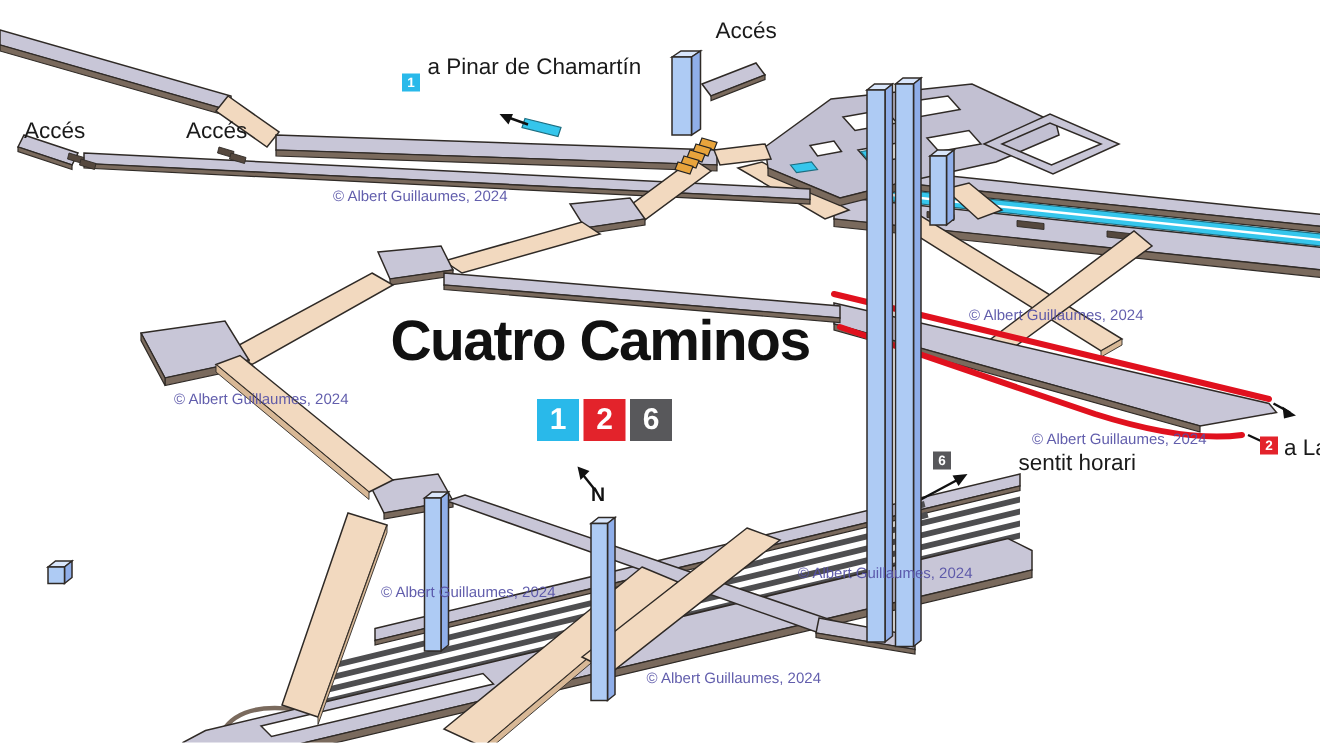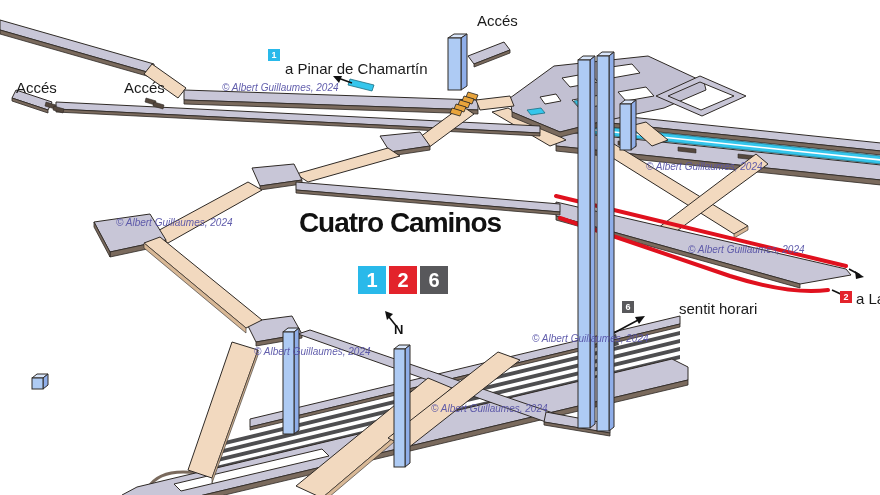--- a/index.html
+++ b/index.html
@@ -1,22 +1,22 @@
 <!DOCTYPE html>
 <html><head>
 <meta charset="utf-8">
 <style>
   html,body{margin:0;padding:0;}
   body{width:880px;height:495px;overflow:hidden;background:#fff;position:relative;
        font-family:"Liberation Sans", sans-serif;}
   svg{position:absolute;left:0;top:0;}
   .lbl{position:absolute;color:#1a1a1a;font-size:15px;white-space:nowrap;}
-  .wm{position:absolute;color:#5551A6;font-size:10px;font-style:italic;white-space:nowrap;opacity:.92;}
+  .wm{position:absolute;color:#5551A6;font-size:10px;white-space:nowrap;opacity:.92;margin-top:44px;}
   .title{position:absolute;left:200px;top:207px;width:400px;text-align:center;
-         font-size:28px;font-weight:bold;color:#111;letter-spacing:-1px;}
+         font-size:38px;font-weight:bold;color:#111;letter-spacing:-1px;}
   .badge-row{position:absolute;left:358px;top:266px;display:flex;gap:3px;}
   .badge{width:28px;height:28px;display:flex;align-items:center;justify-content:center;
          color:#fff;font-size:20px;font-weight:bold;}
   .minibadge{position:absolute;width:12px;height:12px;display:flex;align-items:center;justify-content:center;
          color:#fff;font-size:9px;font-weight:bold;}
   .c-l1{background:#29B9EA;} .c-l2{background:#E3232B;} .c-l6{background:#58585B;}
   .north{position:absolute;font-size:13px;font-weight:bold;color:#111;}
   
   .g{fill:#C8C6D7;stroke:#2F2A26;stroke-width:1;}
   .g2{fill:#C2C0D2;stroke:#2F2A26;stroke-width:1;}
@@ -212,21 +212,21 @@
   <div class="badge c-l1">1</div>
   <div class="badge c-l2">2</div>
   <div class="badge c-l6">6</div>
 </div>
 
 <div class="lbl" style="left:16px;top:79px;">Accés</div>
 <div class="lbl" style="left:124px;top:79px;">Accés</div>
 <div class="lbl" style="left:477px;top:12px;">Accés</div>
 
 <div class="minibadge c-l1" style="left:268px;top:49px;">1</div>
-<div class="lbl" style="left:285px;top:60px;">a Pinar de Chamartín</div>
+<div class="lbl" style="left:285px;top:36px;">a Pinar de Chamartín</div>
 
 <div class="minibadge c-l6" style="left:622px;top:301px;">6</div>
 <div class="lbl" style="left:639px;top:300px;margin-left:40px;">sentit horari</div>
 
 <div class="minibadge c-l2" style="left:840px;top:291px;">2</div>
 <div class="lbl" style="left:856px;top:290px;">a Las R</div>
 
 <div class="north" style="left:394px;top:322px;">N</div>
 
 <div class="wm" style="left:222px;top:82px;">© Albert Guillaumes, 2024</div>

